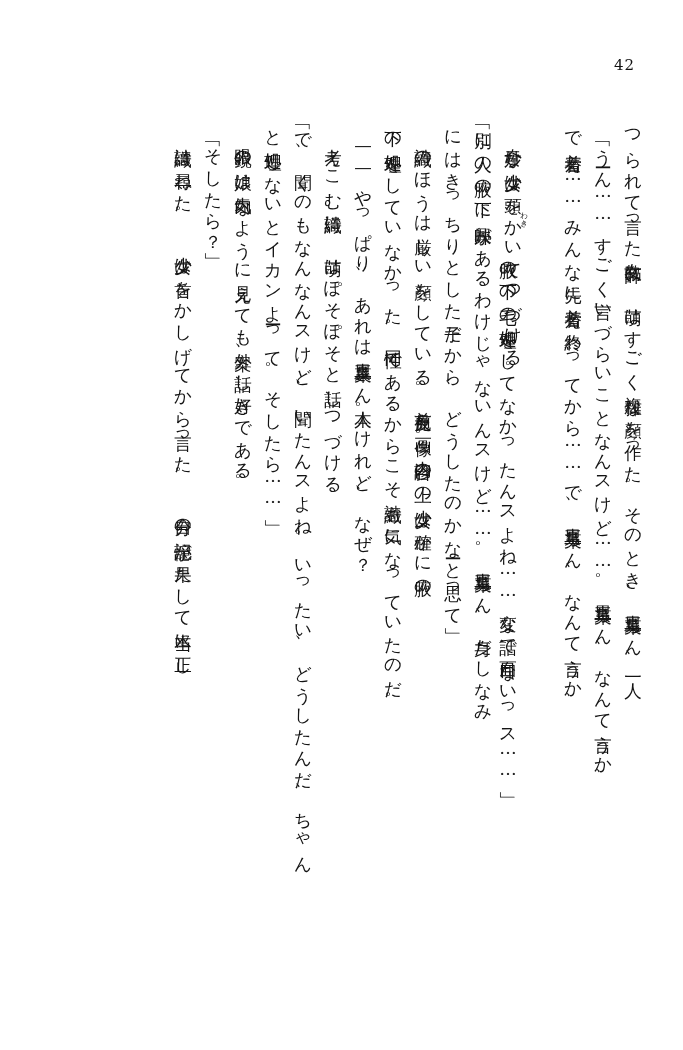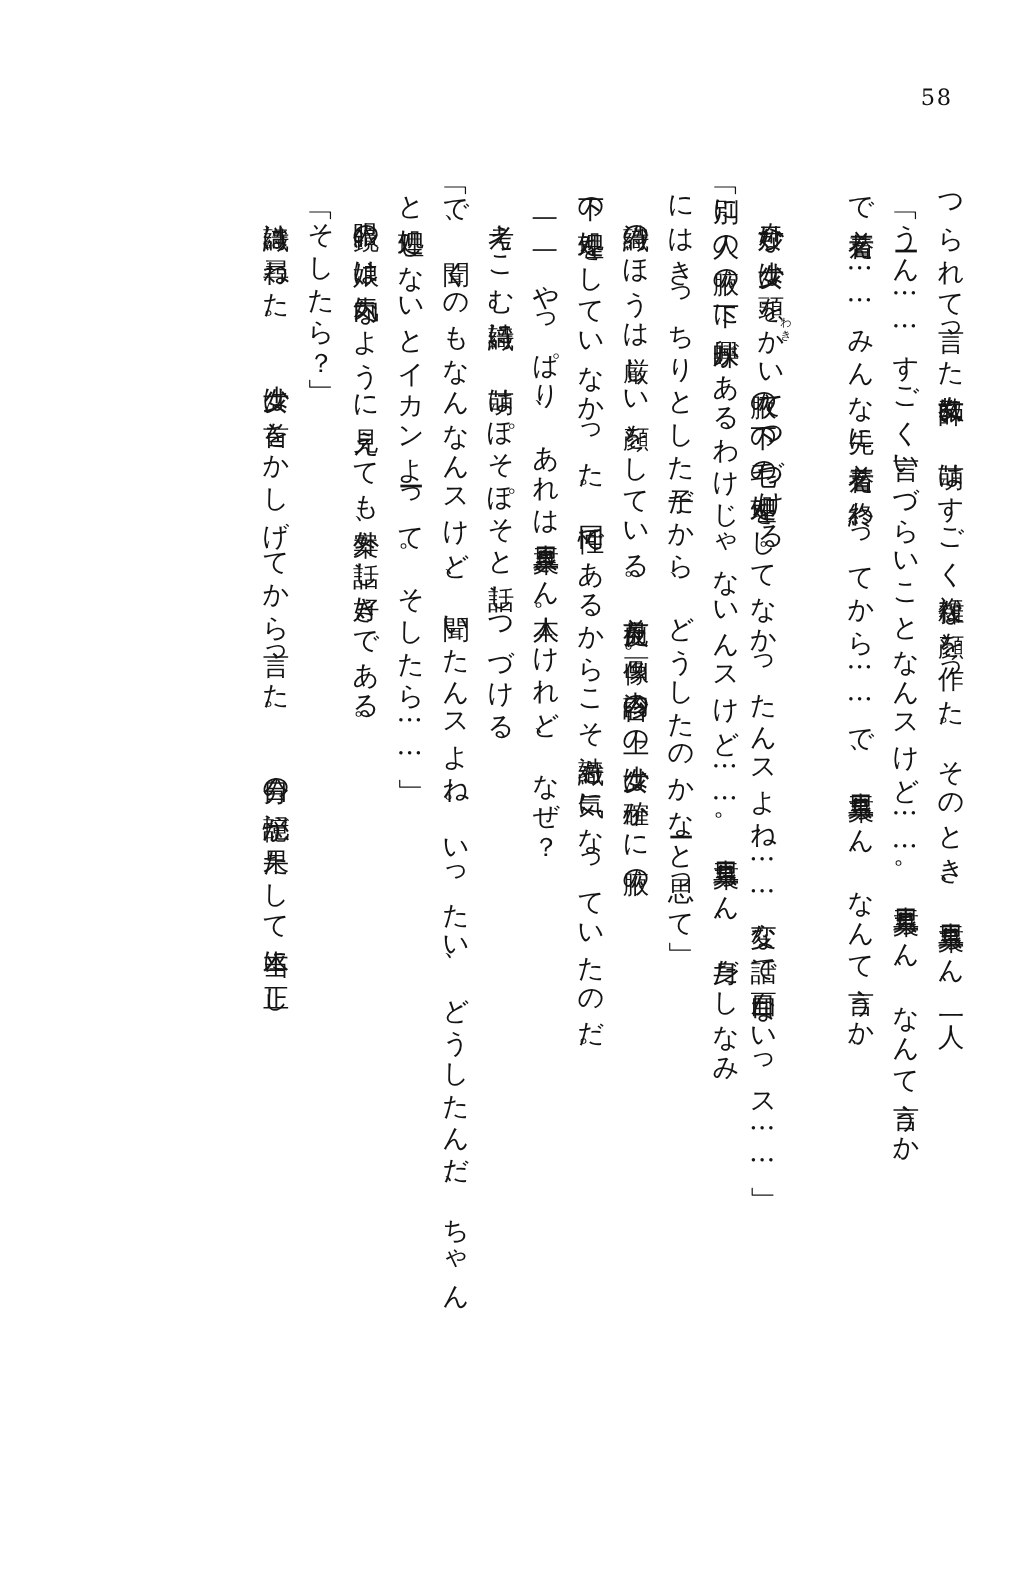--- a/index.html
+++ b/index.html
@@ -74,21 +74,21 @@
   .ruby-waki {
     top: 88px;
     left: -1px;
   }
 </style>
 </head>
 <body>
 
 <div class="page">
 
-  <div class="page-number">58</div>
+  <div class="page-number">42</div>
 
   <div class="text-block">
     <div class="col">つられて言った女教師に、萌はすごく複雑な顔を作った。そのとき、真里菜ちん、一人</div>
     <div class="col indent">「うーん……すごく言いづらいことなんスけど……。真里菜ちん、なんて言うか、</div>
     <div class="col">で着替え……みんな先に着替え終わってから……で、真里菜ちん、なんて言うか、</div>
     <div class="col ruby-host">
       <span class="ruby-mark ruby-waki">わき</span>
       <span>腋の下の毛の処理をしてなかったんスよね……変な話で面目ないっス……」</span>
     </div>
     <div class="col indent">奇妙な少女は頭をかいてつづける。</div>

